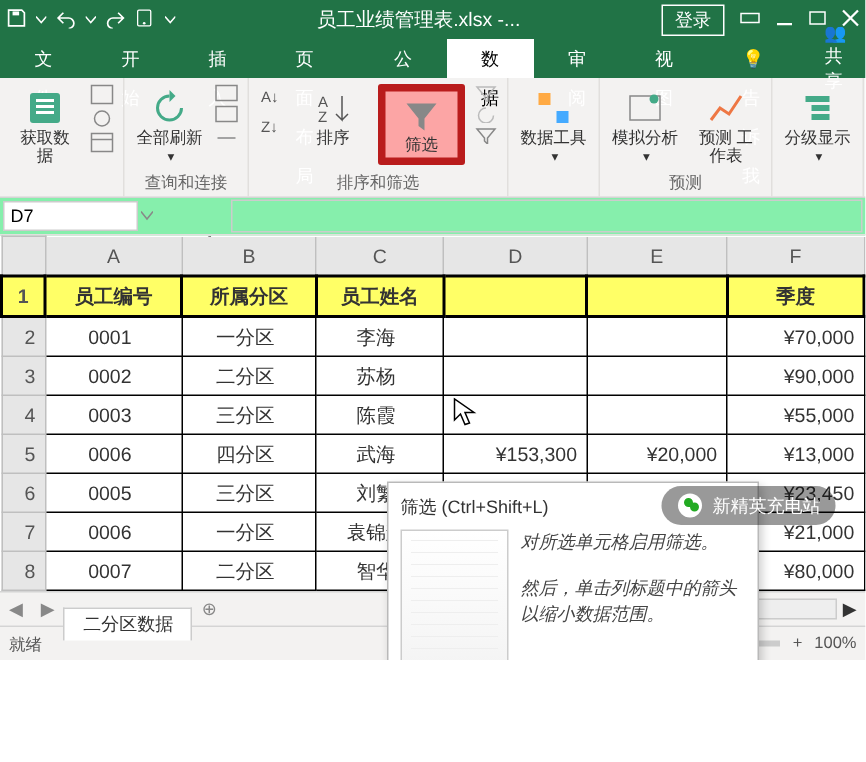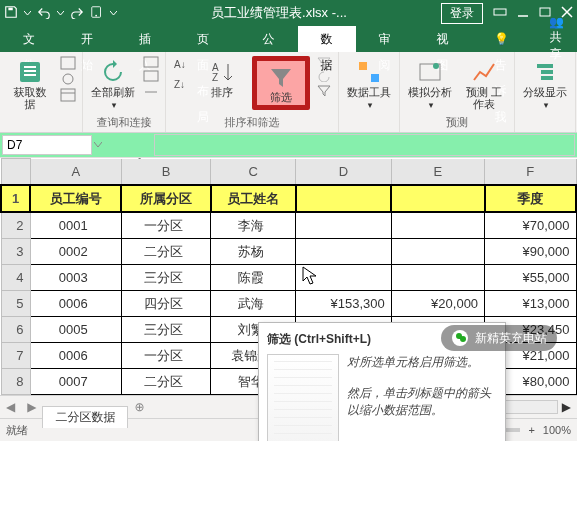--- a/index.html
+++ b/index.html
@@ -32,21 +32,21 @@
   table.sheet th, table.sheet td { border:1px solid #bfbfbf; height:23px; font-size:13px; }
   table.sheet th { background:#e6e6e6; color:#555; font-weight:normal; }
   table.sheet th.col { border-top:none; }
   table.sheet td.rh { background:#e6e6e6; color:#555; text-align:center; width:28px; }
   table.sheet .hdr td { background:#ffff66; text-align:center; font-weight:bold; border:2px solid #000; }
   table.sheet .datarow td { text-align:right; padding-right:6px; border:1px solid #000; }
   table.sheet .datarow td.txt { text-align:center; }
   table.sheet .datarow td.rh { border:1px solid #bfbfbf; }
   .selected-row td.rh { background:#c6e0b4; }
   .tooltip { position:absolute; top:164px; left:258px; width:230px; background:#fff; border:1px solid #b9b9b9; box-shadow:2px 2px 6px rgba(0,0,0,.2); padding:8px; z-index:10; }
-  .tooltip .tt-title { font-weight:bold; margin-bottom:6px; }
+  .tooltip .tt-title { font-weight:normal; margin-bottom:6px; }
   .tooltip .tt-body { display:flex; gap:8px; align-items:flex-start; }
   .tooltip .tt-img { width:70px; height:90px; border:1px solid #ccc; background:linear-gradient(#fff,#f4f4f4); position:relative; }
   .tooltip .tt-img::after { content:""; position:absolute; left:6px; top:6px; right:6px; bottom:6px; background:repeating-linear-gradient(#eee,#eee 1px,transparent 1px,transparent 8px); }
   .tooltip .tt-text { flex:1; font-size:12px; color:#444;font-style:italic; }
   .tooltip .tt-more { margin-top:8px; color:#2b579a; display:flex; align-items:center; gap:6px; }
   .sheet-tabs { display:flex; align-items:center; border-top:1px solid #d4d4d4; height:22px; background:#f3f2f1; font-size:12px; }
   .sheet-tabs .nav { padding:0 6px; color:#888; }
   .sheet-tabs .stab { padding:2px 12px; border:1px solid #ccc; background:#fff; border-bottom:none;margin-top:20px; }
   .sheet-tabs .plus { padding:0 6px; color:#888; }
   .sheet-tabs .scroll { margin-left:auto; display:flex; align-items:center; gap:4px; padding-right:6px; }

